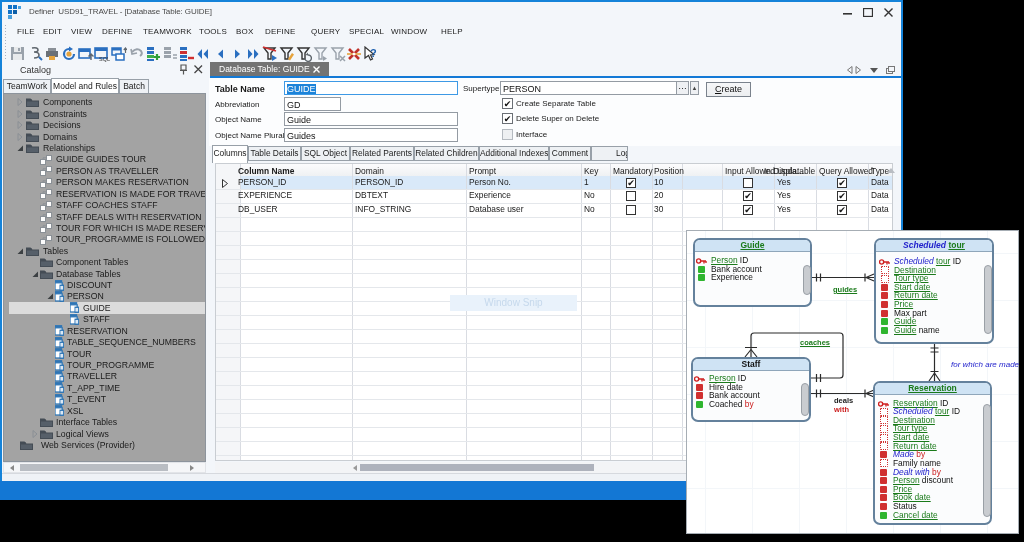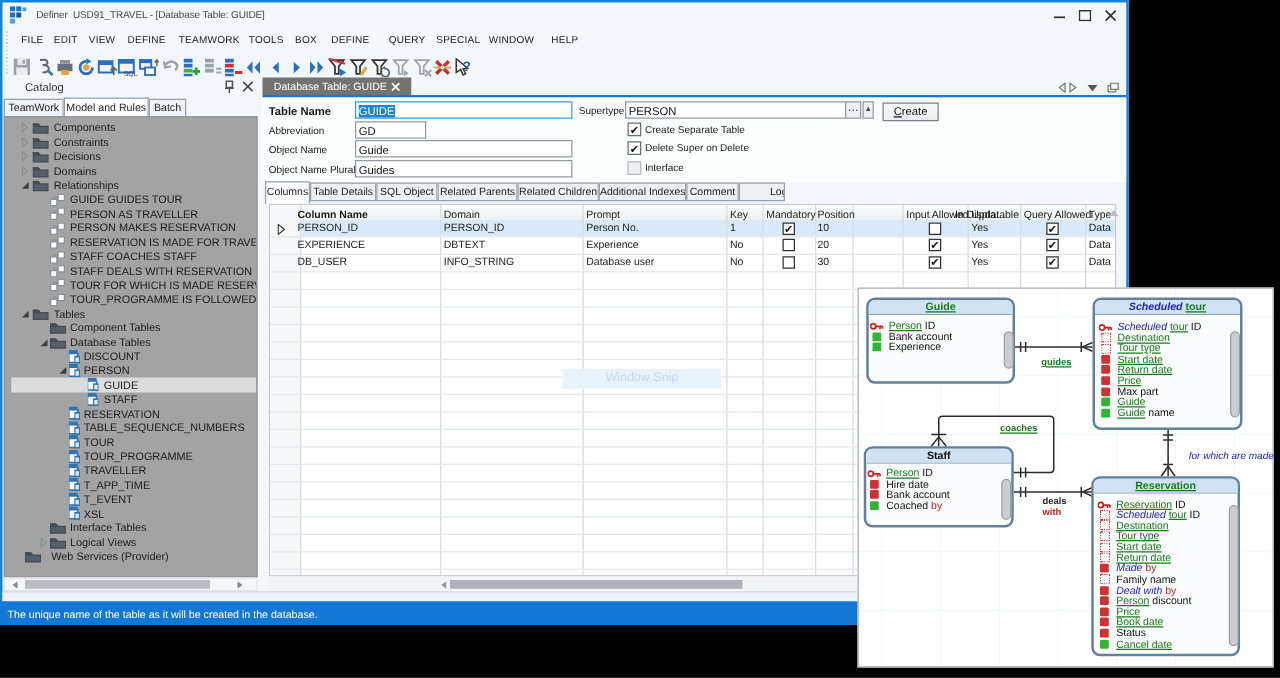--- a/index.html
+++ b/index.html
@@ -508,21 +508,20 @@
 <div class="gcell" style="left:871px;top:203.8px;">Data</div>
 <div class="abs" style="left:450px;top:295px;width:127px;height:16px;background:#e9f2fb;color:#c6d9ec;font-size:10px;text-align:center;line-height:16px;">Window Snip</div>
 <div class="abs" style="left:215px;top:462px;width:678px;height:11px;background:#f3f4f6;"></div>
 <svg class="abs" style="left:352px;top:465px" width="6" height="6">
       <path d="M5 0 L1 3 L5 6 Z" fill="#999"></path>
     </svg>
 <div class="abs" style="left:360px;top:464px;width:234px;height:7px;background:#aeb2bc;"></div>
 
 <div class="abs" style="left:2px;top:473px;width:899px;height:8px;background:#eff2f6;border-top:1px solid #d6d9de;"></div>
 <div id="statusbar" class="abs"></div>
-<div id="status-text" class="abs">The unique name of the table as it will be created in the database.</div>
 <div id="diag" class="abs">
 <svg class="abs" style="left:0;top:0" width="333" height="304" viewBox="0 0 333 304">
 <g stroke="#2b2b2b" stroke-width="1.2" fill="none">
  <path d="M125 46.5 L187 46.5"></path>
  <path d="M129.5 42.5 L129.5 50.5 M133.5 42.5 L133.5 50.5"></path>
  <path d="M179 46.5 L187 43 M179 46.5 L187 50 M178 42.5 L178 50.5"></path>
  <path d="M64 126 L64 105 Q64 102 67 102 L153 102 Q156 102 156 105 L156 144 Q156 147 153 147 L124 147"></path>
  <path d="M58 116.5 L70 116.5 M64 118.5 L58 126 M64 118.5 L70 126"></path>
  <path d="M129.5 143 L129.5 151 M133.5 143 L133.5 151"></path>
  <path d="M124 162.5 L187 162.5"></path>

